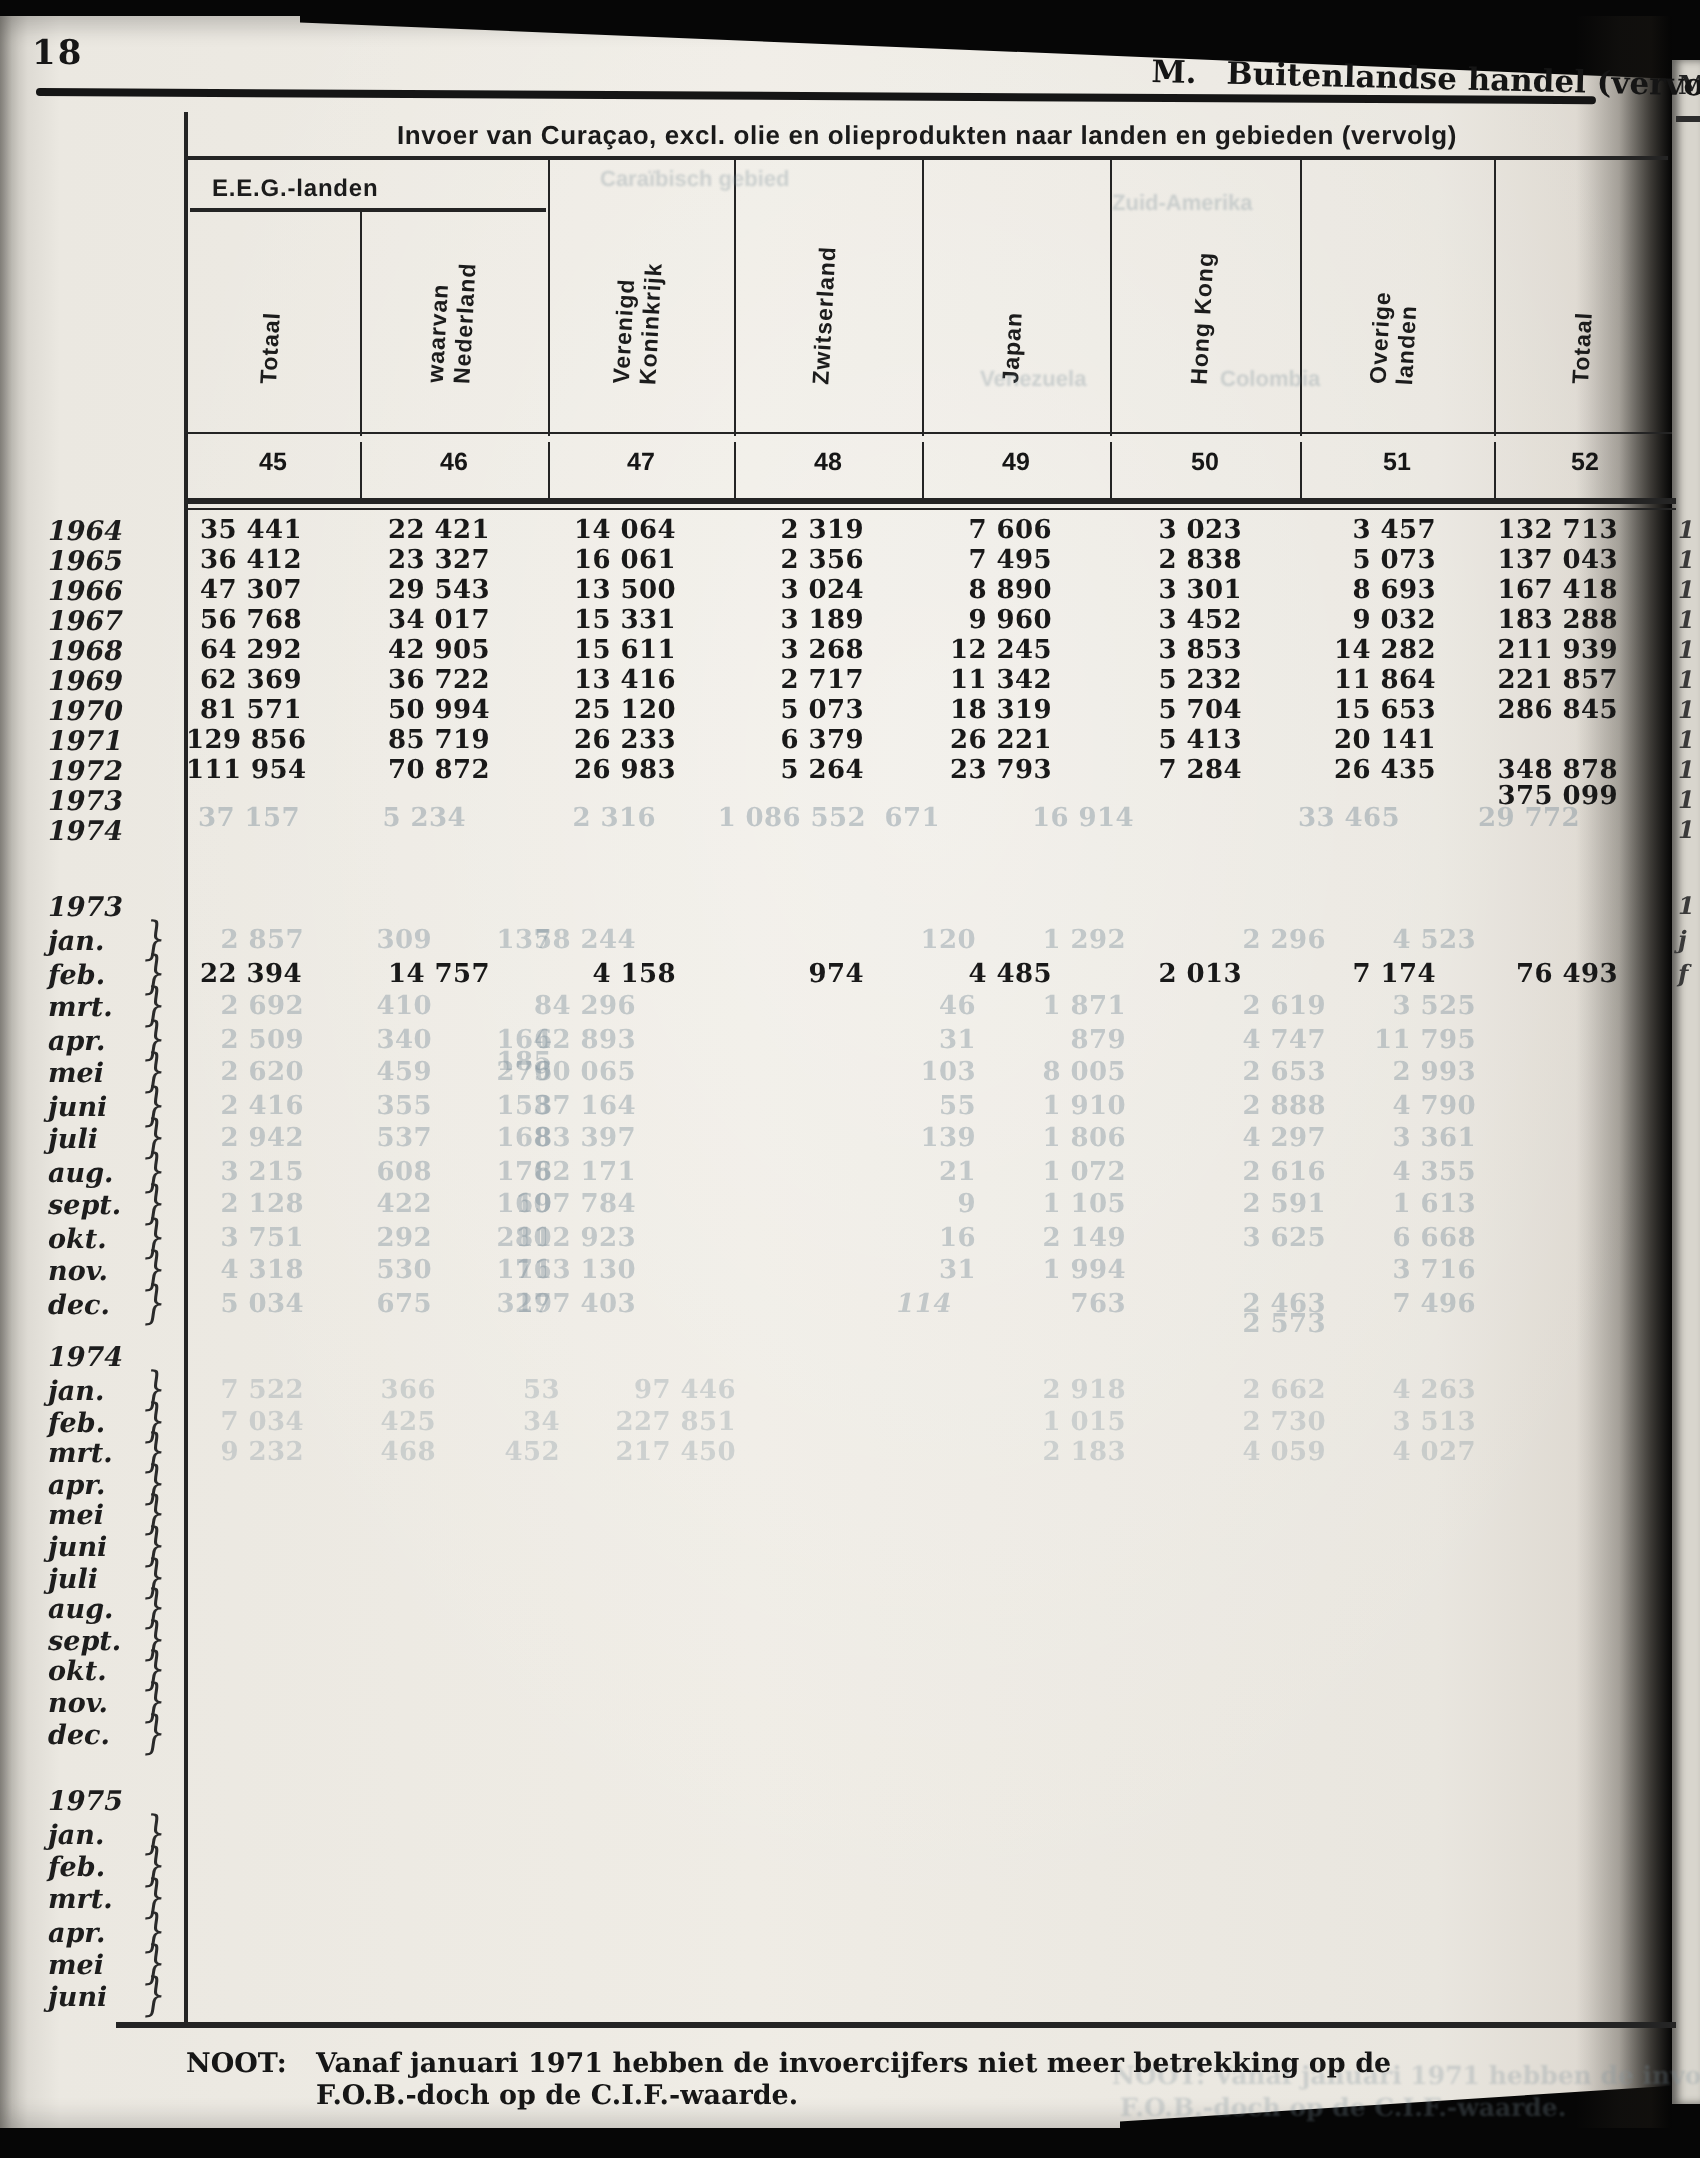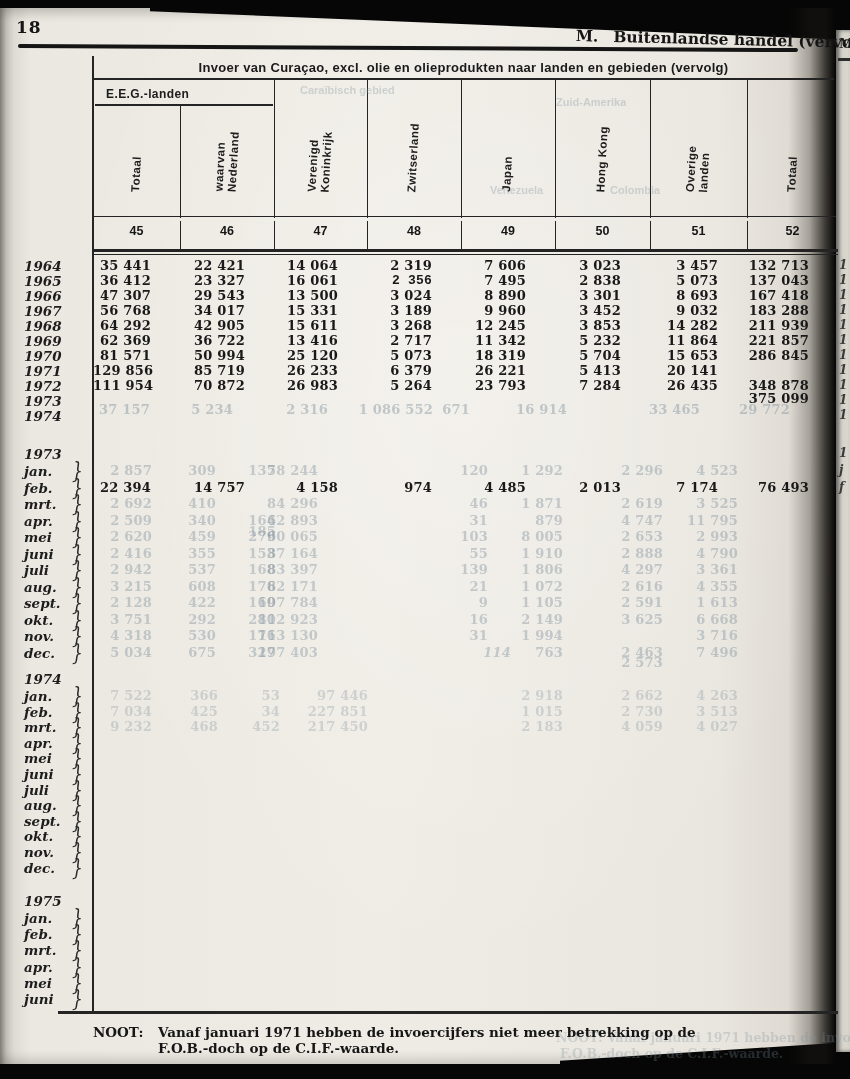--- a/index.html
+++ b/index.html
@@ -251,21 +251,21 @@
         <div class="ghost" style="left: 176px; width: 100px; top: 628px; opacity: 0.8;">176</div>
         <div class="ghost" style="left: 218px; width: 100px; top: 628px; opacity: 0.8;">113 130</div>
         <div class="ghost" style="left: 388px; width: 100px; top: 628px; opacity: 0.8;">31</div>
         <div class="ghost" style="left: 463px; width: 100px; top: 628px; opacity: 0.8;">1 994</div>
         <div class="ghost" style="left: 563px; width: 100px; top: 628px; opacity: 0.8; margin-top: 27px;">2 573</div>
         <div class="ghost" style="left: 638px; width: 100px; top: 628px; opacity: 0.8;">3 716</div>
         <div class="ghost" style="left: 52px; width: 100px; top: 644.5px; opacity: 0.8;">5 034</div>
         <div class="ghost" style="left: 116px; width: 100px; top: 644.5px; opacity: 0.8;">675</div>
         <div class="ghost" style="left: 176px; width: 100px; top: 644.5px; opacity: 0.8;">327</div>
         <div class="ghost" style="left: 218px; width: 100px; top: 644.5px; opacity: 0.8;">197 403</div>
-        <div class="ghost" style="left: 411px; width: 100px; top: 644.5px; opacity: 0.8; font-style: italic;">114</div>
+        <div class="ghost" style="left: 376px; width: 100px; top: 644.5px; opacity: 0.8; font-style: italic;">114</div>
         <div class="ghost" style="left: 463px; width: 100px; top: 644.5px; opacity: 0.8;">763</div>
         <div class="ghost" style="left: 563px; width: 100px; top: 644.5px; opacity: 0.8;">2 463</div>
         <div class="ghost" style="left: 638px; width: 100px; top: 644.5px; opacity: 0.8;">7 496</div>
         <div class="ghost" style="left: 52px; width: 100px; top: 688px; opacity: 0.6;">7 522</div>
         <div class="ghost" style="left: 118px; width: 100px; top: 688px; opacity: 0.6;">366</div>
         <div class="ghost" style="left: 180px; width: 100px; top: 688px; opacity: 0.6;">53</div>
         <div class="ghost" style="left: 268px; width: 100px; top: 688px; opacity: 0.6;">97 446</div>
         <div class="ghost" style="left: 463px; width: 100px; top: 688px; opacity: 0.6;">2 918</div>
         <div class="ghost" style="left: 563px; width: 100px; top: 688px; opacity: 0.6;">2 662</div>
         <div class="ghost" style="left: 638px; width: 100px; top: 688px; opacity: 0.6;">4 263</div>
@@ -293,21 +293,21 @@
         <div class="cell" style="left: 274px; width: 64px; top: 258px;">14 064</div>
         <div class="cell" style="left: 367px; width: 65px; top: 258px;">2 319</div>
         <div class="cell" style="left: 461px; width: 65px; top: 258px;">7 606</div>
         <div class="cell" style="left: 555px; width: 66px; top: 258px;">3 023</div>
         <div class="cell" style="left: 650px; width: 68px; top: 258px;">3 457</div>
         <div class="cell" style="left: 747px; width: 62px; top: 258px;">132 713</div>
         <div class="rowlabel" style="top: 273px;">1965</div>
         <div class="cell" style="left: 93px; width: 58px; top: 273px;">36 412</div>
         <div class="cell" style="left: 180px; width: 65px; top: 273px;">23 327</div>
         <div class="cell" style="left: 274px; width: 64px; top: 273px;">16 061</div>
-        <div class="cell" style="left: 367px; width: 65px; top: 273px; font-family: Liberation Mono, monospace;">2 356</div>
+        <div class="cell" style="left: 367px; width: 65px; top: 273px;">2 356</div>
         <div class="cell" style="left: 461px; width: 65px; top: 273px;">7 495</div>
         <div class="cell" style="left: 555px; width: 66px; top: 273px;">2 838</div>
         <div class="cell" style="left: 650px; width: 68px; top: 273px;">5 073</div>
         <div class="cell" style="left: 747px; width: 62px; top: 273px;">137 043</div>
         <div class="rowlabel" style="top: 288px;">1966</div>
         <div class="cell" style="left: 93px; width: 58px; top: 288px;">47 307</div>
         <div class="cell" style="left: 180px; width: 65px; top: 288px;">29 543</div>
         <div class="cell" style="left: 274px; width: 64px; top: 288px;">13 500</div>
         <div class="cell" style="left: 367px; width: 65px; top: 288px;">3 024</div>
         <div class="cell" style="left: 461px; width: 65px; top: 288px;">8 890</div>

